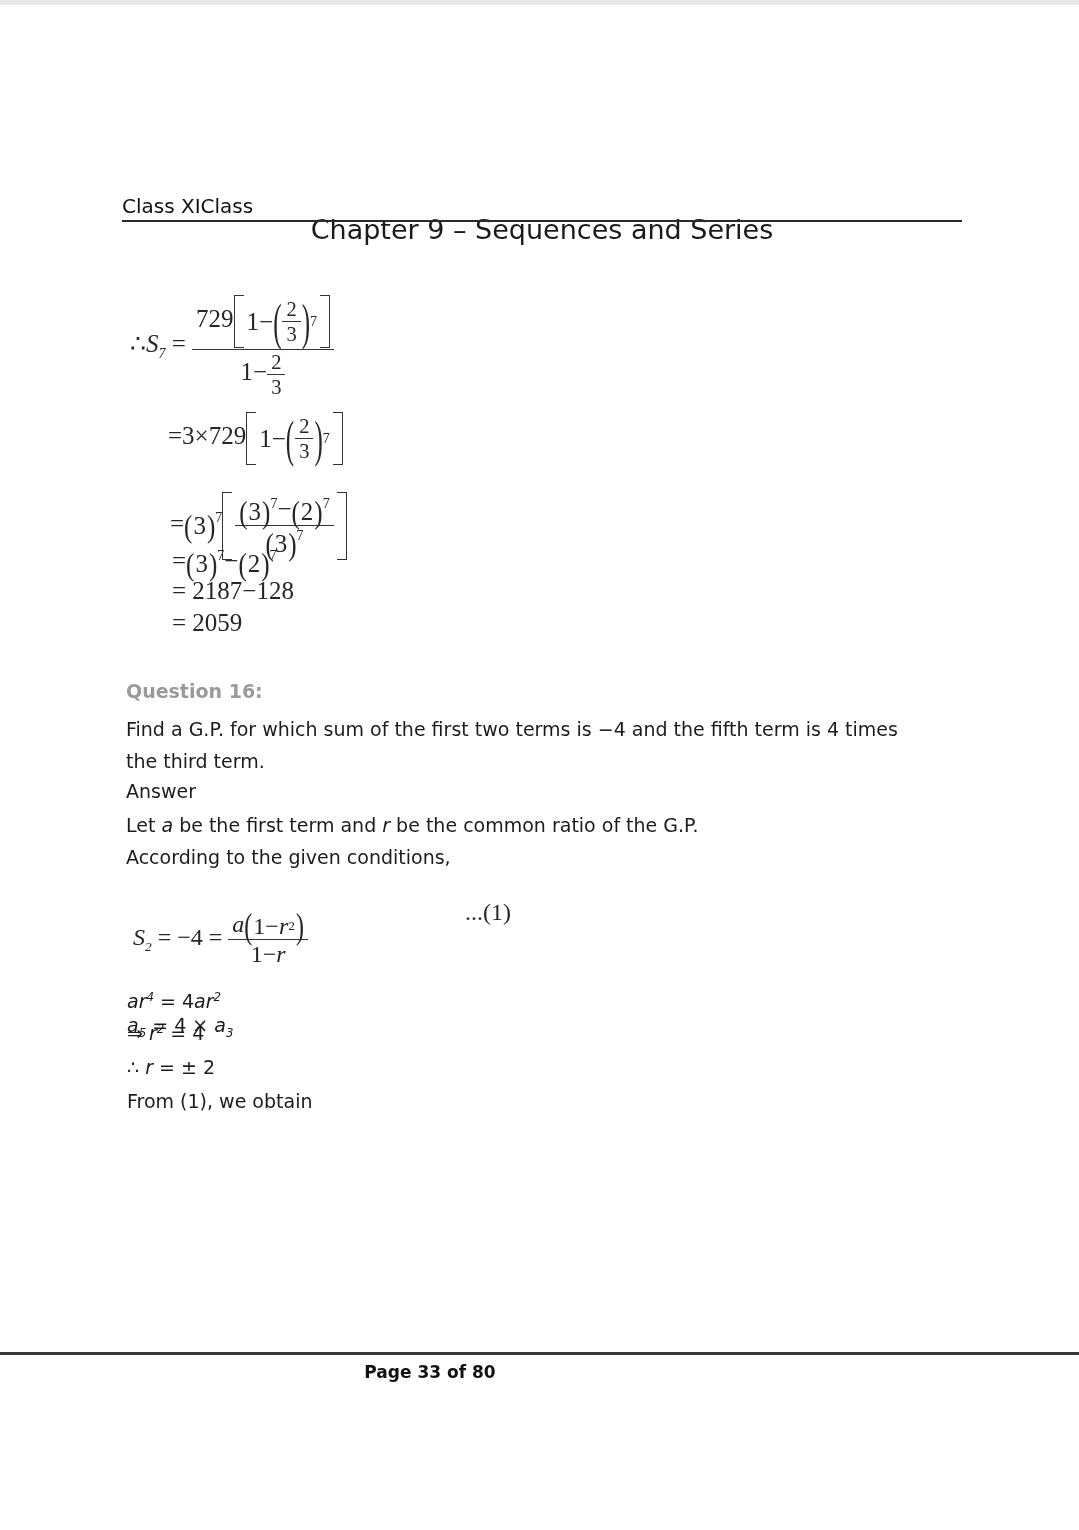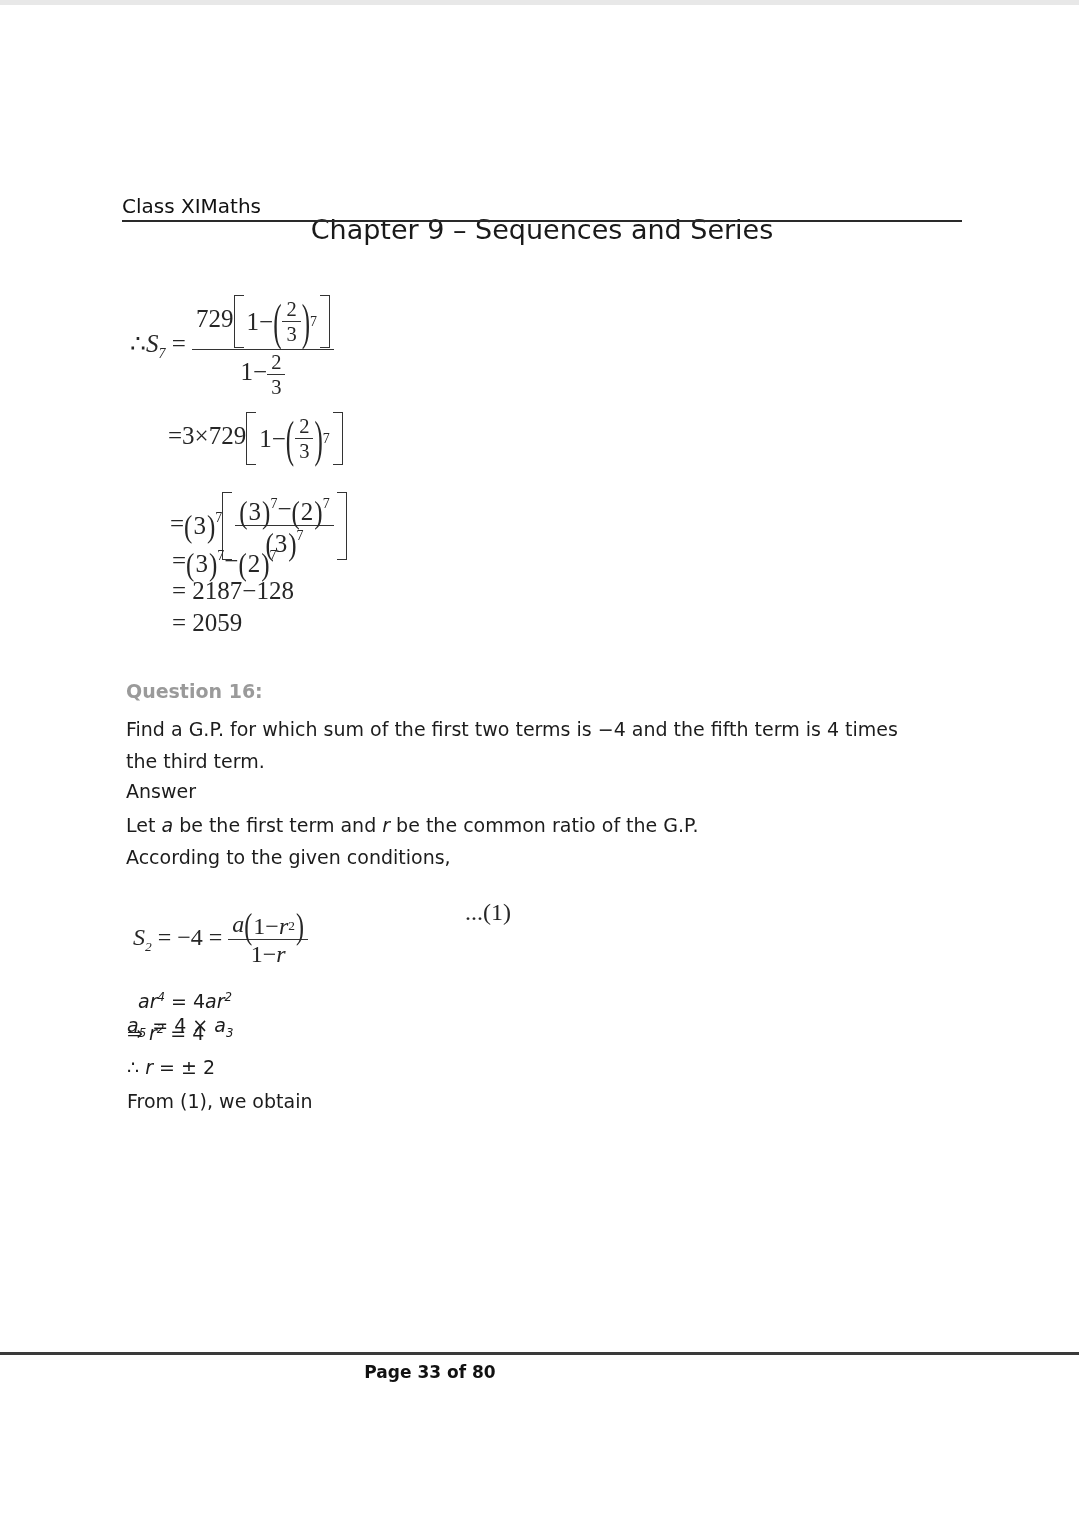--- a/index.html
+++ b/index.html
@@ -193,21 +193,21 @@
 </head>
 <body>
 
 <div class="page">
 
   <div class="top-strip"></div>
 
   <div class="header">
     <div class="header-row">
       <span class="header-left">Class XI</span>
-      <span class="header-right">Maths</span>
+      <span class="header-right">Class</span>
     </div>
     <div class="header-center">Chapter 9 – Sequences and Series</div>
     <div class="header-rule"></div>
   </div>
 
   <div class="math" style="top:295px; left:130px;">
     <span class="mn">∴</span><span class="mi">S</span><span class="sub mi">7</span>
     <span class="mn">=</span>
     <span class="frac">
       <span class="num">
@@ -349,21 +349,21 @@
             <span class="par-r scaleY-15"></span>
           </span></span>
       <span class="den"><span class="mn">1</span><span class="mn">−</span><span class="mi">r</span></span>
     </span>
   </div>
 
   <div class="math" style="top:900px; left:465px; font-size:24px;">...(1)</div>
 
   <div class="txt" style="top:1014px; left:127px;"><span class="it">a</span><span class="sub-s it">5</span><span> = 4 × </span><span class="it">a</span><span class="sub-s it">3</span></div>
 
-  <div class="txt" style="top:990px; left:138px;"><span class="it">ar</span><span class="sup-s it">4</span><span> = 4</span><span class="it">ar</span><span class="sup-s it">2</span></div>
+  <div class="txt" style="top:990px; left:127px;"><span class="it">ar</span><span class="sup-s it">4</span><span> = 4</span><span class="it">ar</span><span class="sup-s it">2</span></div>
 
   <div class="txt" style="top:1022px; left:127px;"><span>⇒ </span><span class="it">r</span><span class="sup-s it">2</span><span> = 4</span></div>
 
   <div class="txt" style="top:1056px; left:127px;"><span>∴ </span><span class="it">r</span><span> = ± 2</span></div>
 
   <div class="txt" style="top:1090px; left:127px;">From (1), we obtain</div>
 
   <div class="footer-rule"></div>
   <div class="footer-text">Page 33 of 80</div>
 

